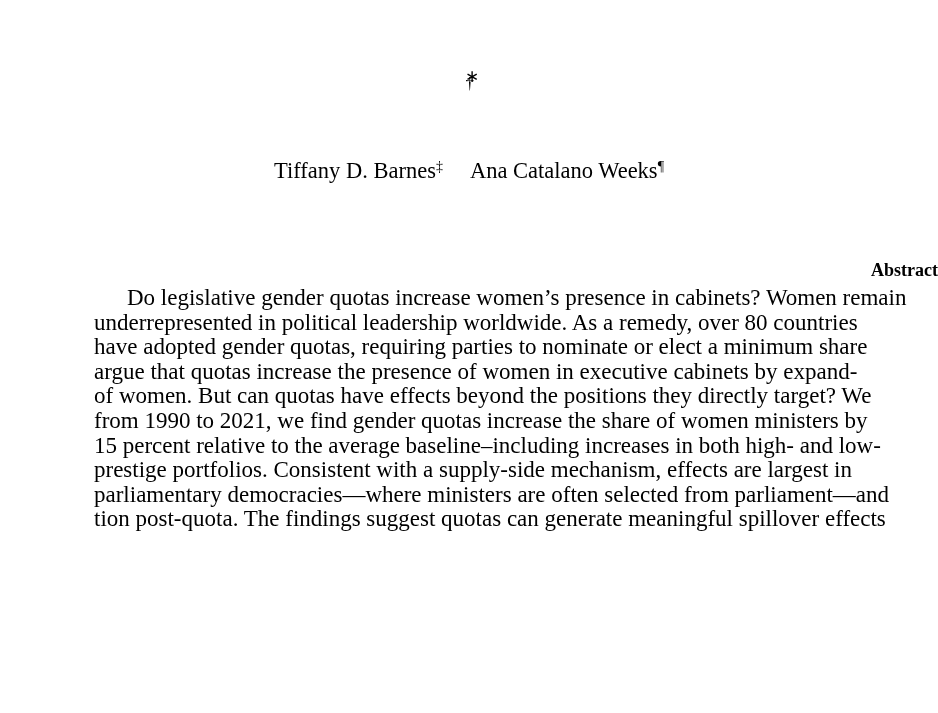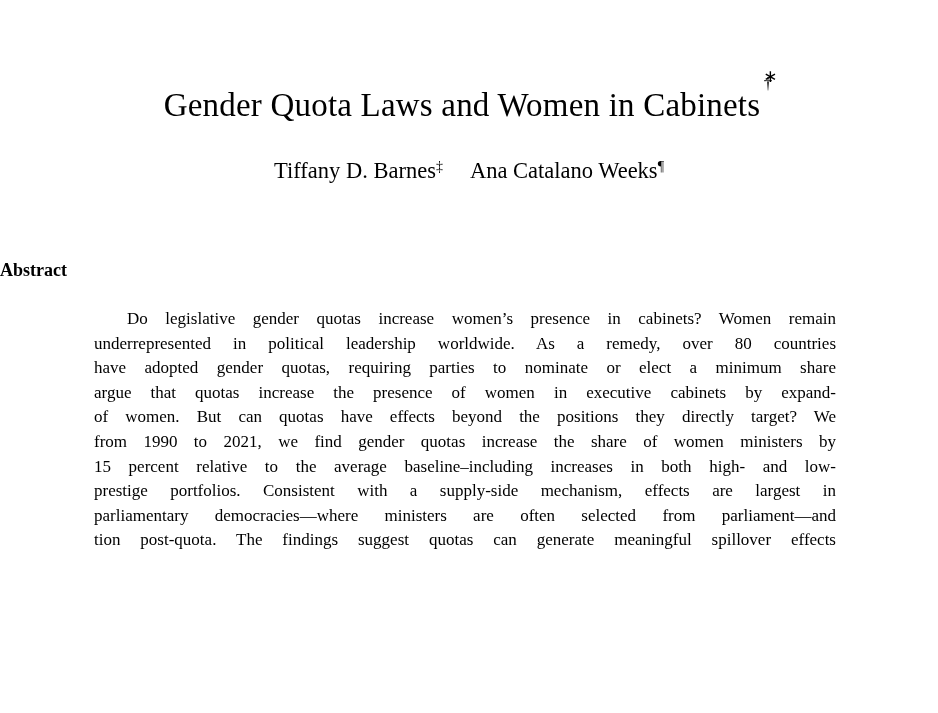--- a/index.html
+++ b/index.html
@@ -50,47 +50,47 @@
     font-size: 22.5px;
     line-height: 1.2;
   }
   .author sup {
     font-size: 14px;
     vertical-align: 7px;
     line-height: 0;
   }
   .abstract-heading {
     margin-top: 76px;
-    text-align: left;
+    text-align: right;
     font-size: 18px;
     font-weight: bold;
     line-height: 1.15;
   }
   .abstract-body {
     width: 742px;
-    margin: 26px auto 0 94px;
-    font-size: 17px;
+    margin: 5px auto 0 94px;
+    font-size: 23px;
     line-height: 24.6px;
   }
   .abstract-line {
     text-align: justify;
     text-align-last: justify;
     white-space: nowrap;
   }
   .abstract-line.first {
     text-indent: 33px;
   }
   .abstract-line.last {
     text-align-last: left;
   }
 </style>
 </head>
 <body>
 
-<h1 class="title"><span>Gender Quota Laws and Women in Cabinets</span><span class="title-mark"><span class="mark-ast">∗</span><span class="mark-dag">†</span></span></h1>
+<h1 class="title"><span class="title-mark"><span class="mark-ast">∗</span><span class="mark-dag">†</span></span></h1>
 
 <div class="authors">
   <span class="author"><span>Tiffany D. Barnes</span><sup>‡</sup></span>
   <span class="author"><span>Ana Catalano Weeks</span><sup>¶</sup></span>
 </div>
 
 <div class="abstract-heading">Abstract</div>
 
 <div class="abstract-body">
     <div class="abstract-line first">Do legislative gender quotas increase women’s presence in cabinets? Women remain</div>

